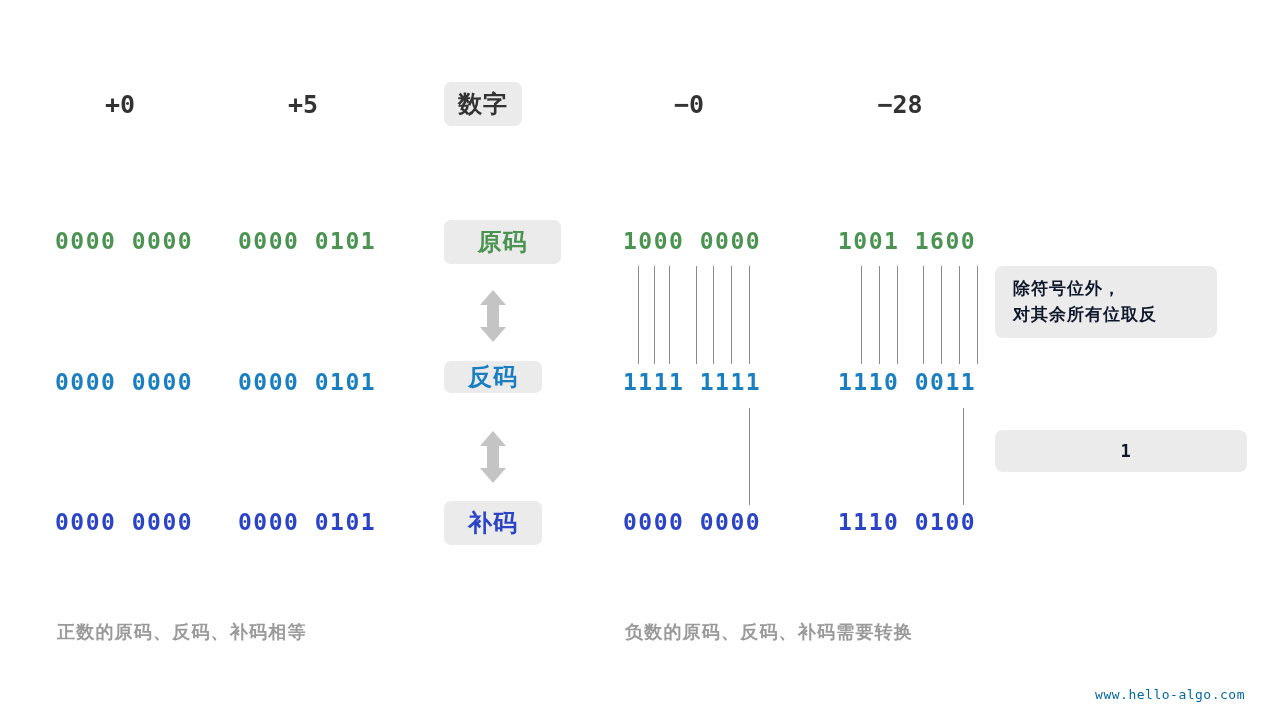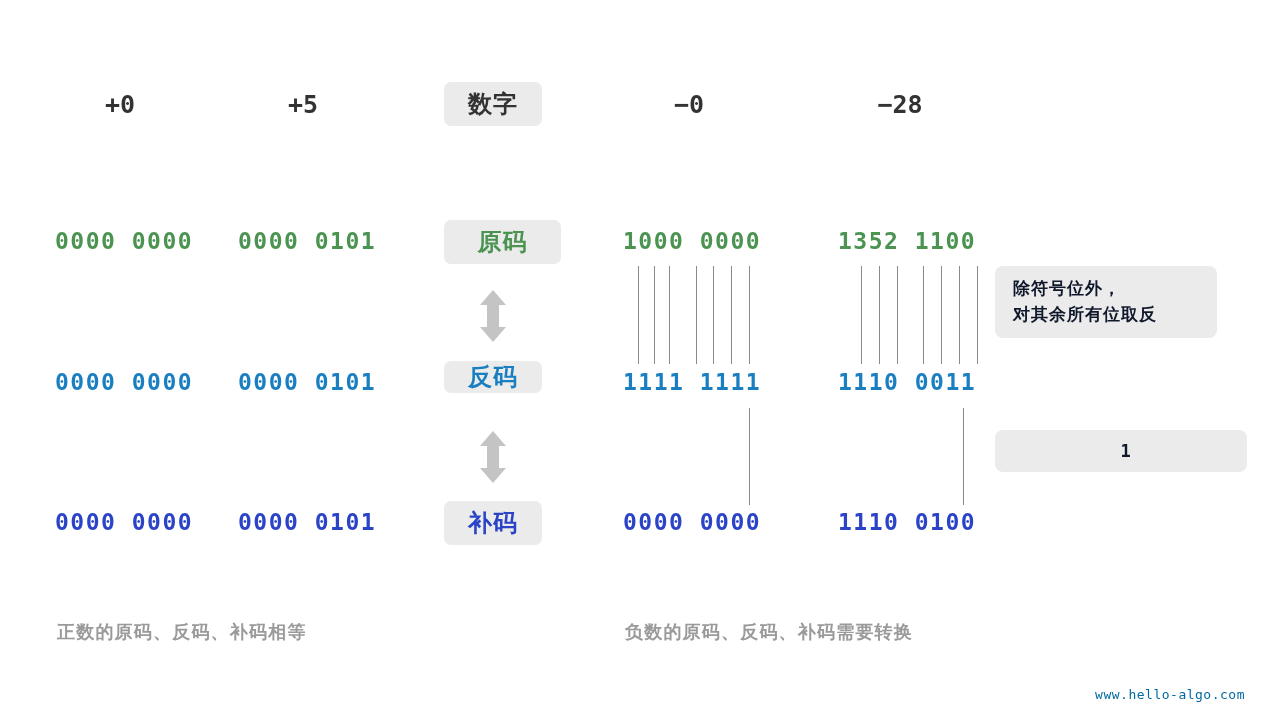--- a/index.html
+++ b/index.html
@@ -122,35 +122,35 @@
 </style>
 </head>
 <body>
 
 <div id="canvas">
 
   <div class="cell num-label" style="left:75px; top:86px; width:90px; height:36px;">+0</div>
 
   <div class="cell num-label" style="left:258px; top:86px; width:90px; height:36px;">+5</div>
 
-  <div class="pill pill-num" style="left:444px; top:82px; width:98px; height:44px;">数字</div>
+  <div class="pill pill-num" style="left:444px; top:82px; width:78px; height:44px;">数字</div>
 
   <div class="cell num-label" style="left:644px; top:86px; width:90px; height:36px;">−0</div>
 
   <div class="cell num-label" style="left:855px; top:86px; width:90px; height:36px;">−28</div>
 
   <div class="bits green" style="left:55px; top:228px;">0000 0000</div>
 
   <div class="bits green" style="left:238px; top:228px;">0000 0101</div>
 
   <div class="pill pill-yuan" style="left:444px; top:220px; width:117px; height:44px;">原码</div>
 
   <div class="bits green" style="left:623px; top:228px;">1000 0000</div>
 
-  <div class="bits green" style="left:838px; top:228px;">1352 1100</div>
+  <div class="bits green" style="left:838px; top:228px;">1001 1600</div>
 
   <div class="vline" style="left:638px; top:266px; height:98px;"></div>
   <div class="vline" style="left:654px; top:266px; height:98px;"></div>
   <div class="vline" style="left:669px; top:266px; height:98px;"></div>
   <div class="vline" style="left:696px; top:266px; height:98px;"></div>
   <div class="vline" style="left:713px; top:266px; height:98px;"></div>
   <div class="vline" style="left:731px; top:266px; height:98px;"></div>
   <div class="vline" style="left:749px; top:266px; height:98px;"></div>
 
   <div class="vline" style="left:861px; top:266px; height:98px;"></div>

